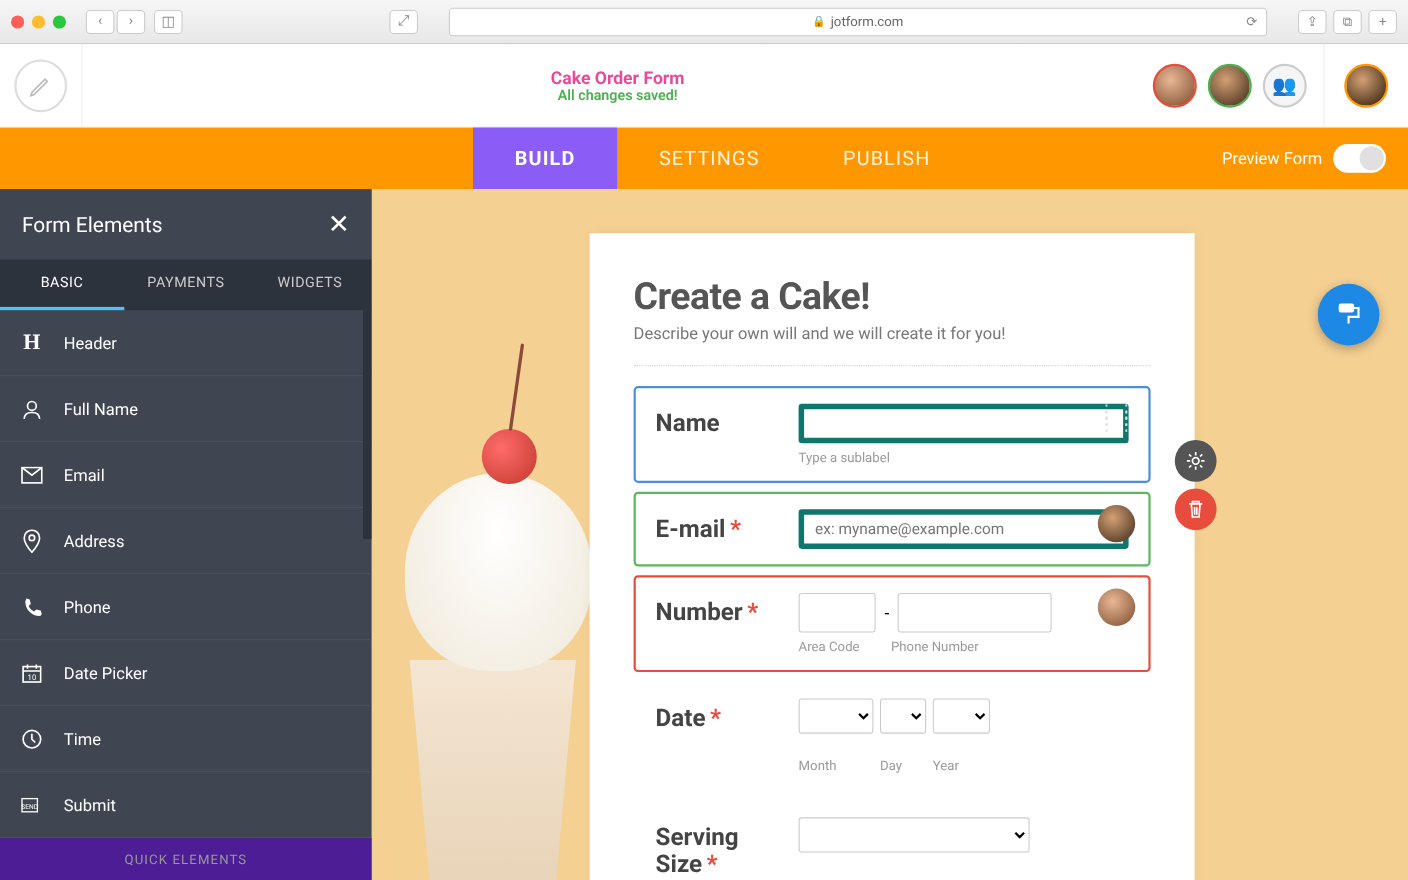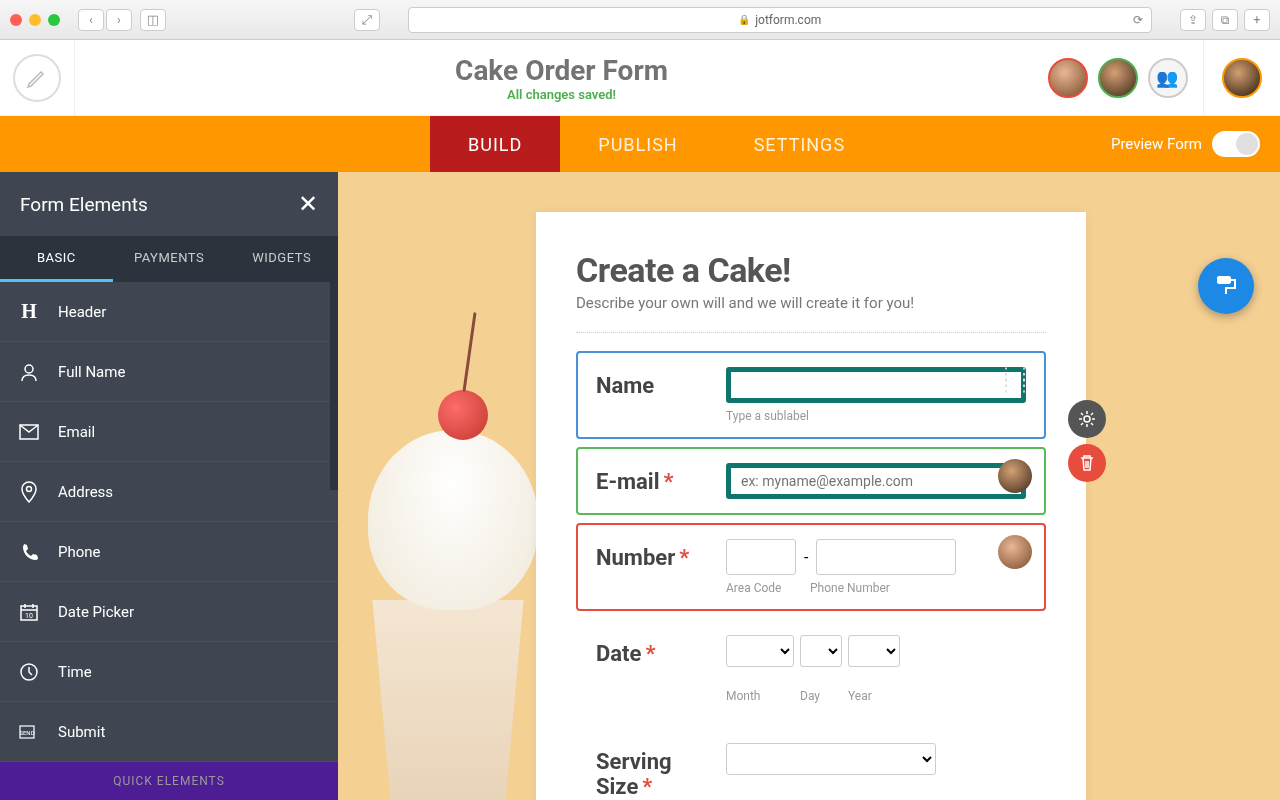--- a/index.html
+++ b/index.html
@@ -16,35 +16,35 @@
 .addr .lock{margin-right:4px; font-size:10px;}
 .reload{position:absolute; right:8px; color:#888;}
 .chrome-right{display:flex; gap:6px;}
 .chrome-icon{width:26px;height:22px;border:1px solid #ccc;background:#fff;border-radius:4px;display:flex;align-items:center;justify-content:center;color:#888;font-size:12px;}
 
 
 .app-header{height:76px; background:#fff; display:flex; align-items:center; border-bottom:1px solid #eee; position:relative;}
 .logo{width:75px; height:76px; border-right:1px solid #eee; display:flex; align-items:center; justify-content:center;}
 .logo-circle{width:48px;height:48px;border:2px solid #ddd;border-radius:50%;display:flex;align-items:center;justify-content:center;}
 .title-block{flex:1; text-align:center;}
-.title-block h1{font-size:28px; font-weight:700; color:#737373;}
+.title-block h1{font-size:16px; font-weight:700; color:#ec4899;}
 .title-block .status{font-size:13px; color:#4caf50; font-weight:600;}
 .avatars{display:flex; gap:10px; padding-right:15px; align-items:center;}
 .avatar{width:40px;height:40px;border-radius:50%;border:2px solid #ccc;}
 .avatar.u1{border-color:#e74c3c;background:radial-gradient(circle at 40% 35%,#e8b896,#7a4a2a);}
 .avatar.u2{border-color:#4caf50;background:radial-gradient(circle at 40% 35%,#d4a074,#3a2818);}
 .avatar.u3{border-color:#ccc;background:#f5f5f5;display:flex;align-items:center;justify-content:center;color:#aaa;font-size:18px;}
 .profile-sec{border-left:1px solid #eee;padding:0 18px;height:76px;display:flex;align-items:center;}
 .avatar.me{border-color:#ff9800;background:radial-gradient(circle at 40% 35%,#d4a074,#2a1808);}
 
 
 .tabbar{height:56px;background:#ff9800;display:flex;align-items:center;position:relative;}
 .tabs{display:flex;margin-left:430px;}
 .tab{padding:0 38px;height:56px;display:flex;align-items:center;color:#fff;font-size:18px;letter-spacing:1px;}
-.tab.active{background:#b91c1c;font-weight:400;}
+.tab.active{background:#8b5cf6;font-weight:700;}
 .tab:not(.active){color:rgba(255,255,255,0.85);}
 .preview{position:absolute;right:20px;display:flex;align-items:center;gap:10px;color:#fff;font-size:15px;}
 .toggle{width:48px;height:26px;background:#fff;border-radius:13px;position:relative;}
 .toggle::after{content:'';position:absolute;width:22px;height:22px;background:#e0e0e0;border-radius:50%;top:2px;right:2px;}
 
 
 .main{display:flex;height:628px;}
 
 
 .sidebar{width:338px;background:#3f4652;color:#fff;display:flex;flex-direction:column;position:relative;}
@@ -158,22 +158,22 @@
     <div class="avatar u3">👥</div>
   </div>
   <div class="profile-sec">
     <div class="avatar me"></div>
   </div>
 </div>
 
 <div class="tabbar">
   <div class="tabs">
     <div class="tab active">BUILD</div>
+    <div class="tab">SETTINGS</div>
     <div class="tab">PUBLISH</div>
-    <div class="tab">SETTINGS</div>
   </div>
   <div class="preview">
     <span>Preview Form</span>
     <div class="toggle"></div>
   </div>
 </div>
 
 <div class="main">
   <div class="sidebar">
     <div class="side-head">

